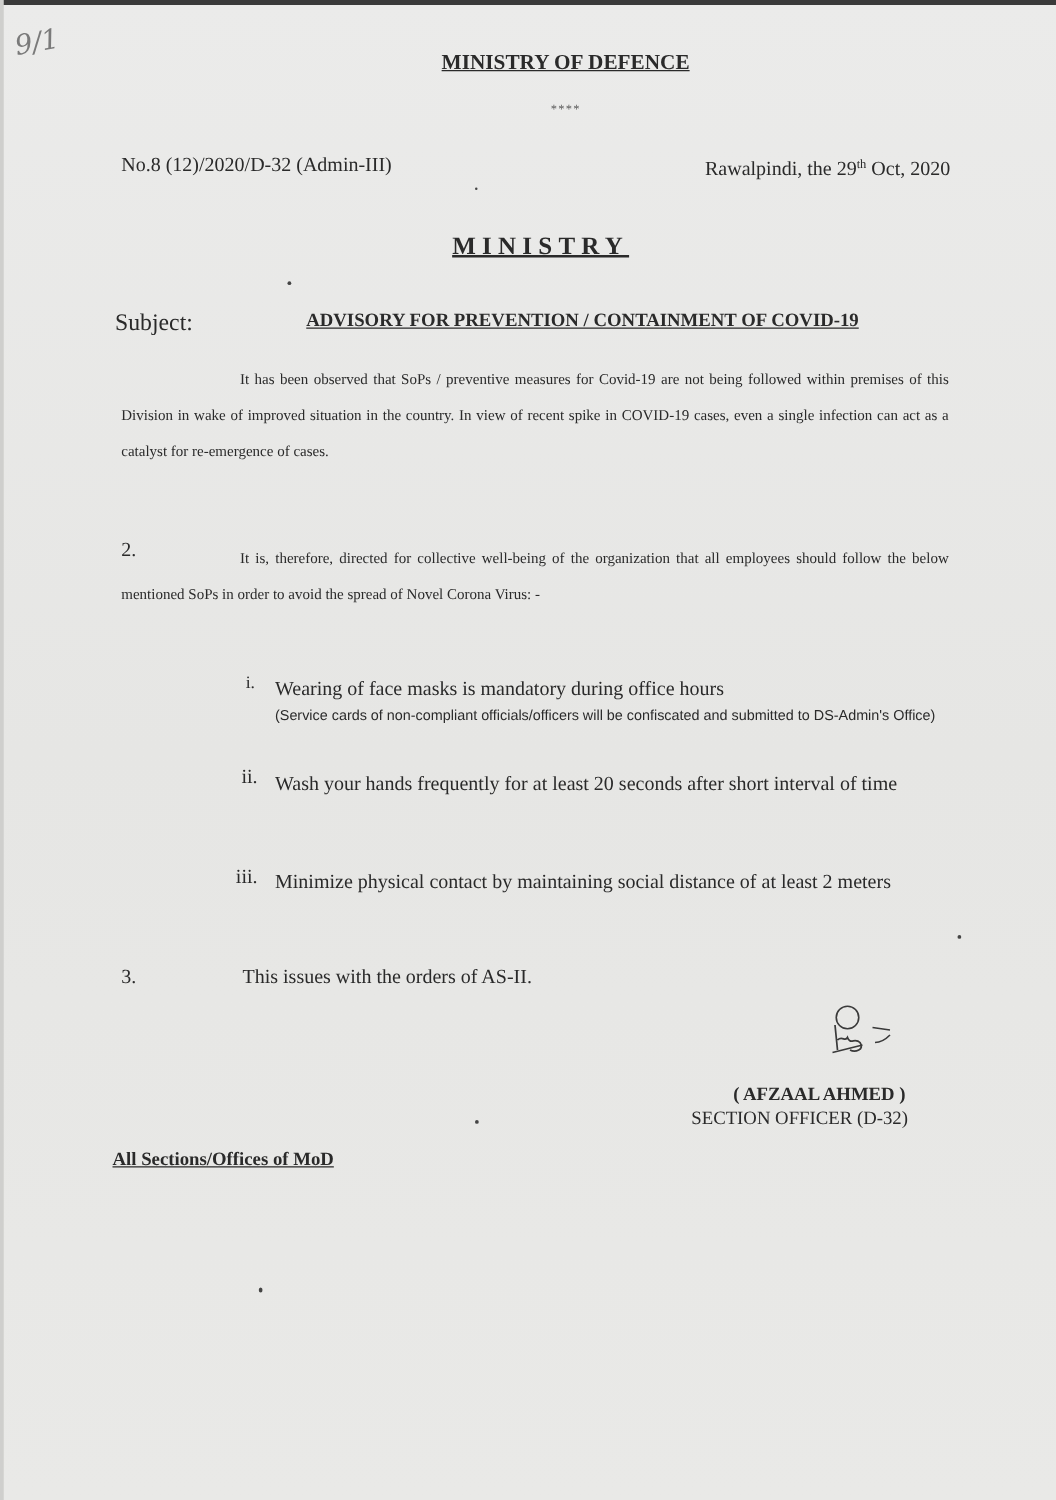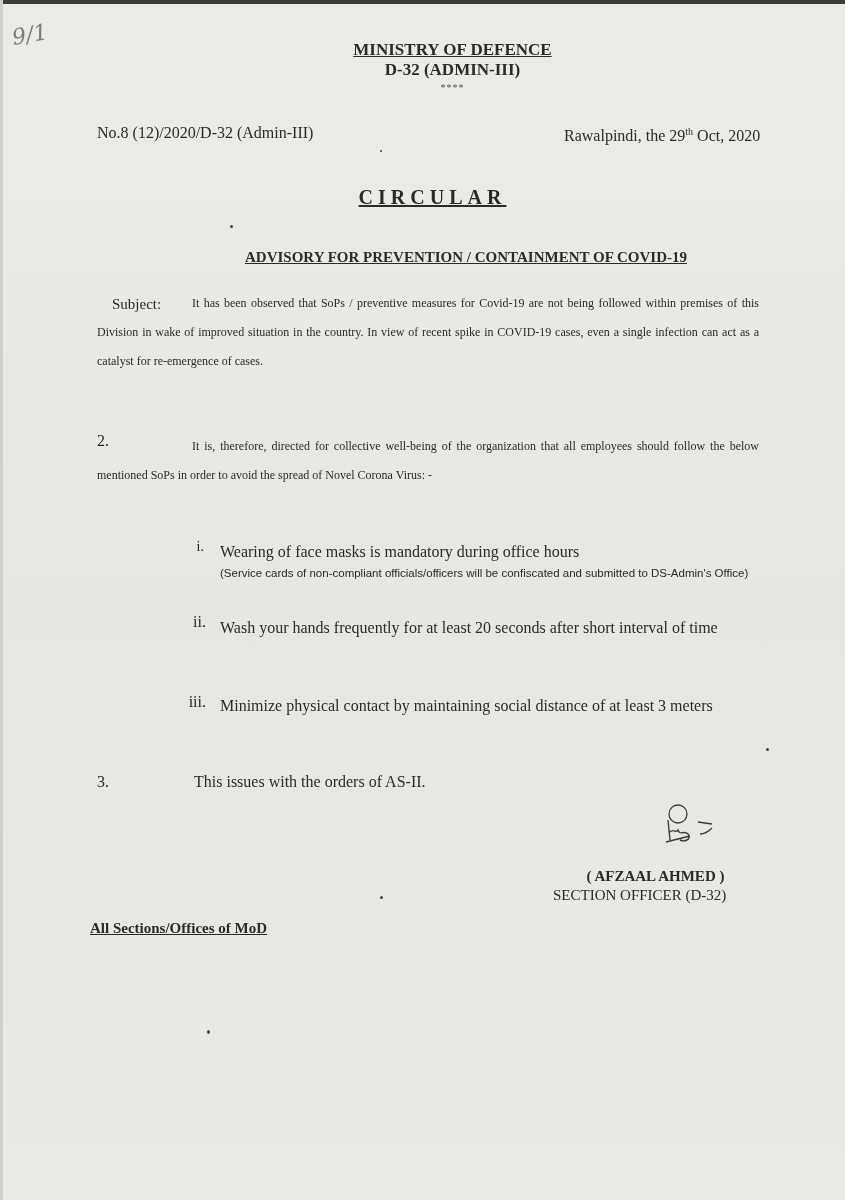--- a/index.html
+++ b/index.html
@@ -20,21 +20,21 @@
   .handnote { left: 12px; top: 22px; font-family: "DejaVu Serif", serif; font-style: italic; font-size: 22px; color: #7a7a7a; transform: rotate(-10deg); }
   .hdr1 { left: 0; width: 845px; top: 40px; text-align: center; font-weight: bold; font-size: 17px; }
   .hdr1 span { text-decoration: underline; padding-left: 60px; }
   .hdr2 { left: 0; width: 845px; top: 60px; text-align: center; font-weight: bold; font-size: 17px; padding-left: 60px; box-sizing: border-box; }
   .stars { left: 0; width: 845px; top: 82px; text-align: center; font-size: 10px; letter-spacing: 1px; padding-left: 60px; box-sizing: border-box; color: #555; }
   .refno { left: 97px; top: 124px; font-size: 16px; }
   .date { left: 532px; top: 126px; font-size: 16px; margin-left: 32px; }
   .date sup { font-size: 10px; }
   .circular { left: 0; width: 845px; top: 186px; text-align: center; font-weight: bold; font-size: 20px; letter-spacing: 5px; padding-left: 20px; box-sizing: border-box; }
   .circular span { text-decoration: underline; }
-  .subj-label { left: 112px; top: 248px; font-size: 15px; margin-top: 48px; }
+  .subj-label { left: 92px; top: 248px; font-size: 19px; }
   .subj { left: 199px; top: 249px; font-weight: bold; font-size: 15px; text-decoration: underline; margin-left: 46px; }
   .para { left: 97px; width: 662px; font-size: 12px; line-height: 29px; text-align: justify; }
   .p1 { top: 289px; text-indent: 95px; }
   .p2num { left: 97px; top: 432px; font-size: 16px; }
   .p2 { top: 432px; text-indent: 95px; }
   .li-num { font-size: 16px; width: 24px; text-align: right; }
   .li-text { left: 220px; width: 538px; font-size: 16px; line-height: 28px; text-align: justify; }
   .li-note { left: 220px; width: 540px; font-family: "Liberation Sans", sans-serif; font-size: 11.5px; line-height: 17px; }
   .p3num { left: 97px; top: 773px; font-size: 16px; }
   .p3 { left: 194px; top: 773px; font-size: 16px; }
@@ -47,45 +47,44 @@
 </head>
 <body>
 
 <div class="page">
   <div class="topbar"></div>
   <div class="leftbar"></div>
 
   <div class="abs handnote">9/1</div>
 
   <div class="abs hdr1"><span>MINISTRY OF DEFENCE</span></div>
-  <div class="abs hdr2">D-32 (ADMIN-III)</div>
   <div class="abs stars">****</div>
 
   <div class="abs refno">No.8 (12)/2020/D-32 (Admin-III)</div>
   <div class="abs date"><span>Rawalpindi, the 29</span><sup>th</sup><span> Oct, 2020</span></div>
 
-  <div class="abs circular"><span>CIRCULAR</span></div>
+  <div class="abs circular"><span>MINISTRY</span></div>
 
   <div class="abs subj-label">Subject:</div>
   <div class="abs subj">ADVISORY FOR PREVENTION / CONTAINMENT OF COVID-19</div>
 
   <div class="abs para p1">It has been observed that SoPs / preventive measures for Covid-19 are not being followed within premises of this Division in wake of improved situation in the country. In view of recent spike in COVID-19 cases, even a single infection can act as a catalyst for re-emergence of cases.</div>
 
   <div class="abs p2num">2.</div>
   <div class="abs para p2">It is, therefore, directed for collective well-being of the organization that all employees should follow the below mentioned SoPs in order to avoid the spread of Novel Corona Virus: -</div>
 
   <div class="abs li-num" style="left:180px; top:539px; font-size:14px;">i.</div>
   <div class="abs li-text" style="top:538px;">Wearing of face masks is mandatory during office hours</div>
   <div class="abs li-note" style="top:565px;">(Service cards of non-compliant officials/officers will be confiscated and submitted to DS-Admin's Office)</div>
 
   <div class="abs li-num" style="left:182px; top:613px;">ii.</div>
   <div class="abs li-text" style="top:614px;font-family:Liberation Serif, serif;">Wash your hands frequently for at least 20 seconds after short interval of time</div>
 
   <div class="abs li-num" style="left:182px; top:693px;">iii.</div>
-  <div class="abs li-text" style="top:692px;">Minimize physical contact by maintaining social distance of at least 3 meters</div>
+  <div class="abs li-text" style="top:692px;">Minimize physical contact by maintaining social distance of at least 2 meters</div>
 
   <div class="abs p3num">3.</div>
   <div class="abs p3">This issues with the orders of AS-II.</div>
 
   <svg class="abs signature" width="90" height="60" viewBox="0 0 90 60">
     <ellipse cx="38" cy="14" rx="9" ry="9" fill="none" stroke="#3a3a3a" stroke-width="1.3"></ellipse>
     <path d="M28 20 L30 40 M30 32 C34 28, 36 34, 38 30 C40 36, 44 30, 48 34 C52 40, 44 42, 40 40 M26 42 L50 36" fill="none" stroke="#3a3a3a" stroke-width="1.4"></path>
     <path d="M58 22 L72 24 M60 34 C66 34, 70 30, 72 28" fill="none" stroke="#3a3a3a" stroke-width="1.3"></path>
   </svg>
 

